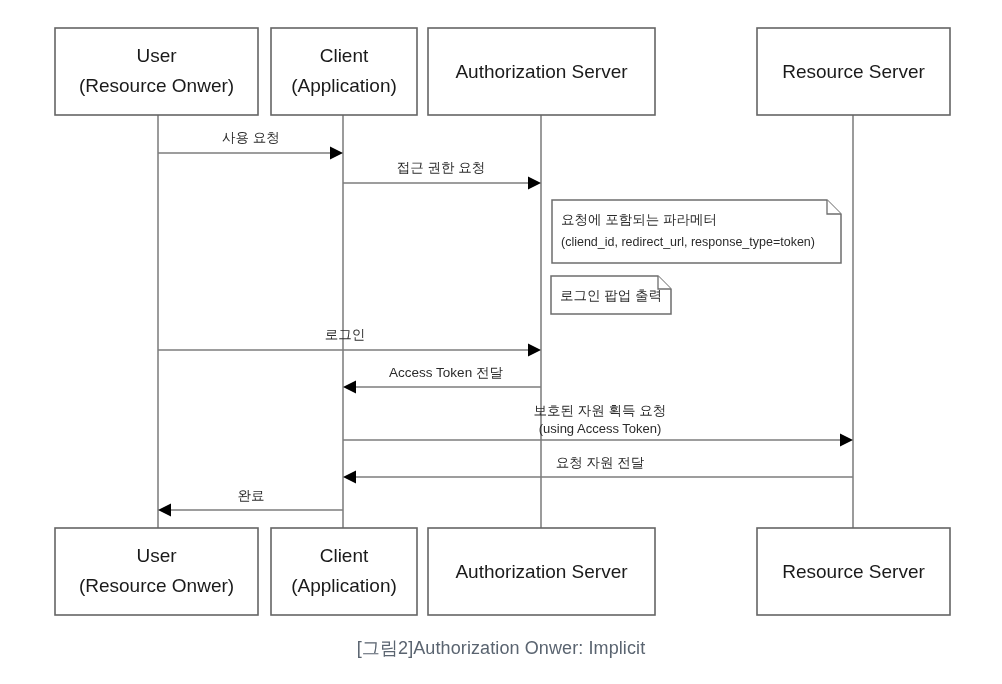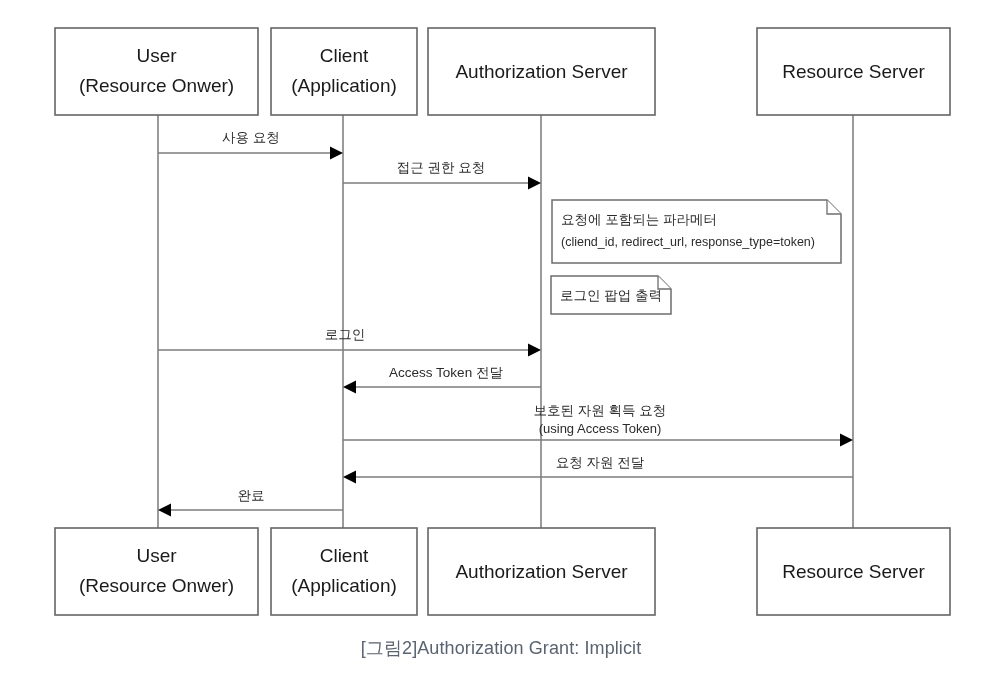--- a/index.html
+++ b/index.html
@@ -202,16 +202,16 @@
     </g>
 
     <g>
       <rect class="actor-box" x="757" y="528" width="193" height="87"></rect>
       <text class="actor-label" x="853.5" y="573">Resource Server</text>
     </g>
 
   </svg>
 
   <div class="caption">
-    <span class="cap-tag">[그림2]</span><span>Authorization Grant: Implicit</span>
+    <span class="cap-tag">[그림2]</span><span>Authorization Onwer: Implicit</span>
   </div>
 
 </div>
 
 </body></html>

